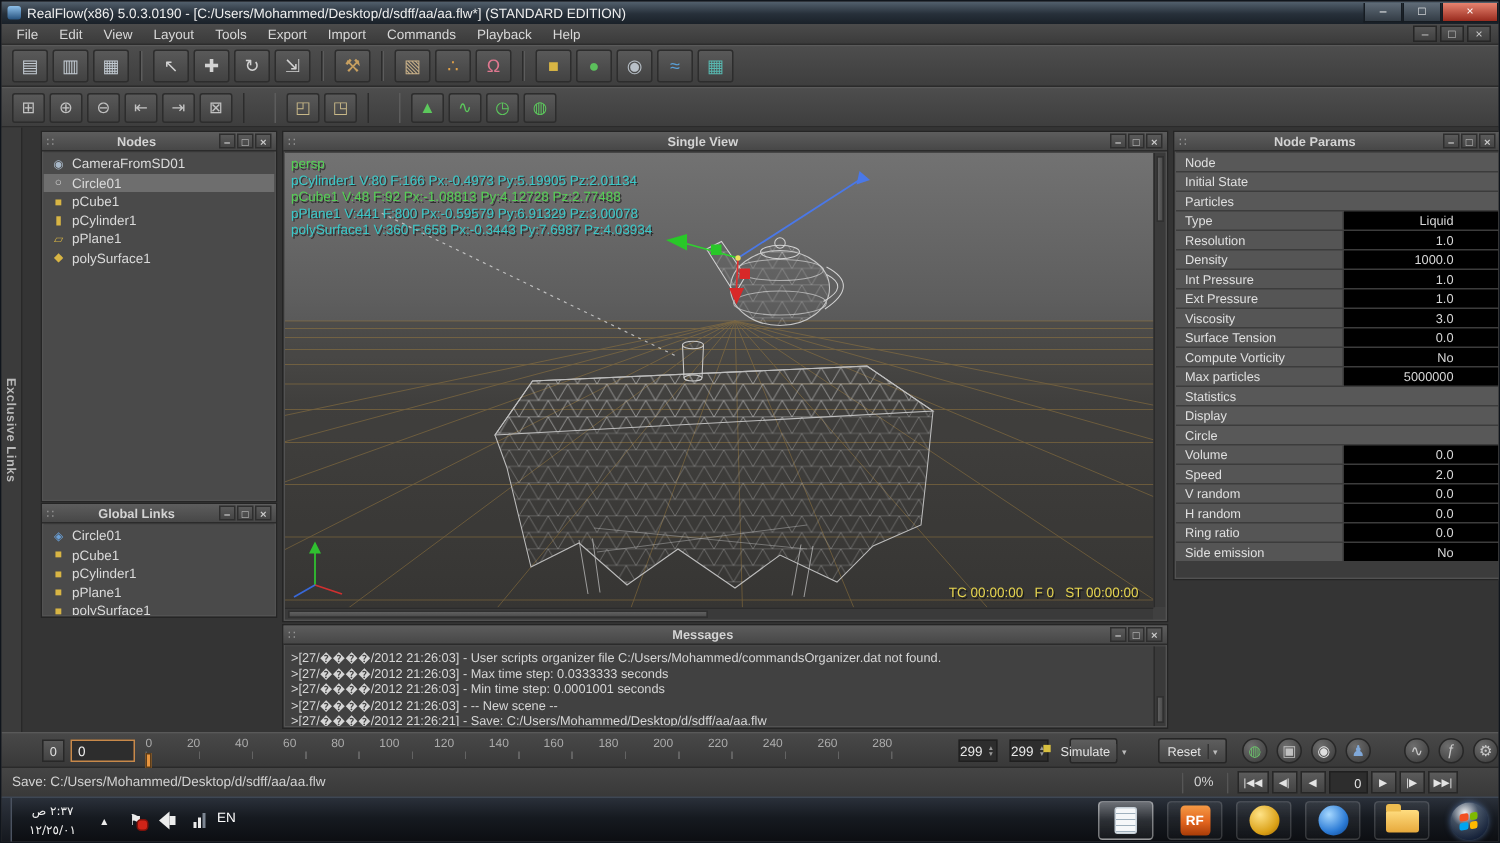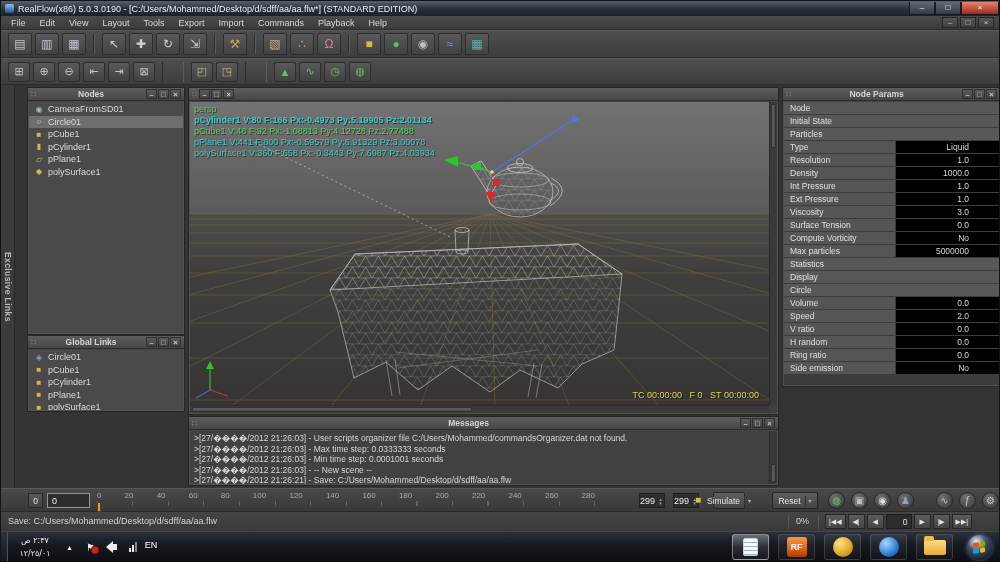--- a/index.html
+++ b/index.html
@@ -376,20 +376,21 @@
               <span>polySurface1</span>
             </li>
 
         </ul>
       </div>
     </div>
 
     <div class="panel" id="view-panel">
       <div class="phdr">
         <span class="grip">∷</span>
+        <span class="ptitle">Single View</span>
         <span class="pctl">
           <span>–</span>
           <span>□</span>
           <span>×</span>
         </span>
       </div>
 
       <div class="vp">
         <svg width="581" height="305" viewBox="0 0 581 305">
           <defs>
@@ -465,21 +466,21 @@
             <polygon points="16,267 24,267 20,259" fill="#30c030"></polygon>
             <line x1="20" y1="288" x2="38" y2="294" stroke="#d03030"></line>
             <line x1="20" y1="288" x2="6" y2="296" stroke="#3868d8"></line>
           </g>
         </svg>
         <div class="ovl-wrap">
 
             <div class="ovl" style="color: rgb(85, 208, 85);">persp</div>
 
 
-            <div class="ovl" style="color: rgb(58, 200, 200); font-weight: bold;">pCylinder1 V:80 F:166 Px:-0.4973 Py:5.19905 Pz:2.01134</div>
+            <div class="ovl" style="color: rgb(58, 200, 200);">pCylinder1 V:80 F:166 Px:-0.4973 Py:5.19905 Pz:2.01134</div>
 
             <div class="ovl" style="color: rgb(85, 208, 85);">pCube1 V:48 F:92 Px:-1.08813 Py:4.12728 Pz:2.77488</div>
 
             <div class="ovl" style="color: rgb(58, 200, 200);">pPlane1 V:441 F:800 Px:-0.59579 Py:6.91329 Pz:3.00078</div>
 
             <div class="ovl" style="color: rgb(58, 200, 200);">polySurface1 V:360 F:658 Px:-0.3443 Py:7.6987 Pz:4.03934</div>
 
         </div>
         <div class="timecode">TC 00:00:00   F 0   ST 00:00:00</div>
       </div>
@@ -584,21 +585,21 @@
             <span class="plabel">Volume</span>
             <span class="pvalue">0.0</span>
           </div>
 
           <div class="prow" data-type="row">
             <span class="plabel">Speed</span>
             <span class="pvalue">2.0</span>
           </div>
 
           <div class="prow" data-type="row">
-            <span class="plabel">V ratio</span>
+            <span class="plabel">V random</span>
             <span class="pvalue">0.0</span>
           </div>
 
           <div class="prow" data-type="row">
             <span class="plabel">H random</span>
             <span class="pvalue">0.0</span>
           </div>
 
           <div class="prow" data-type="row">
             <span class="plabel">Ring ratio</span>

